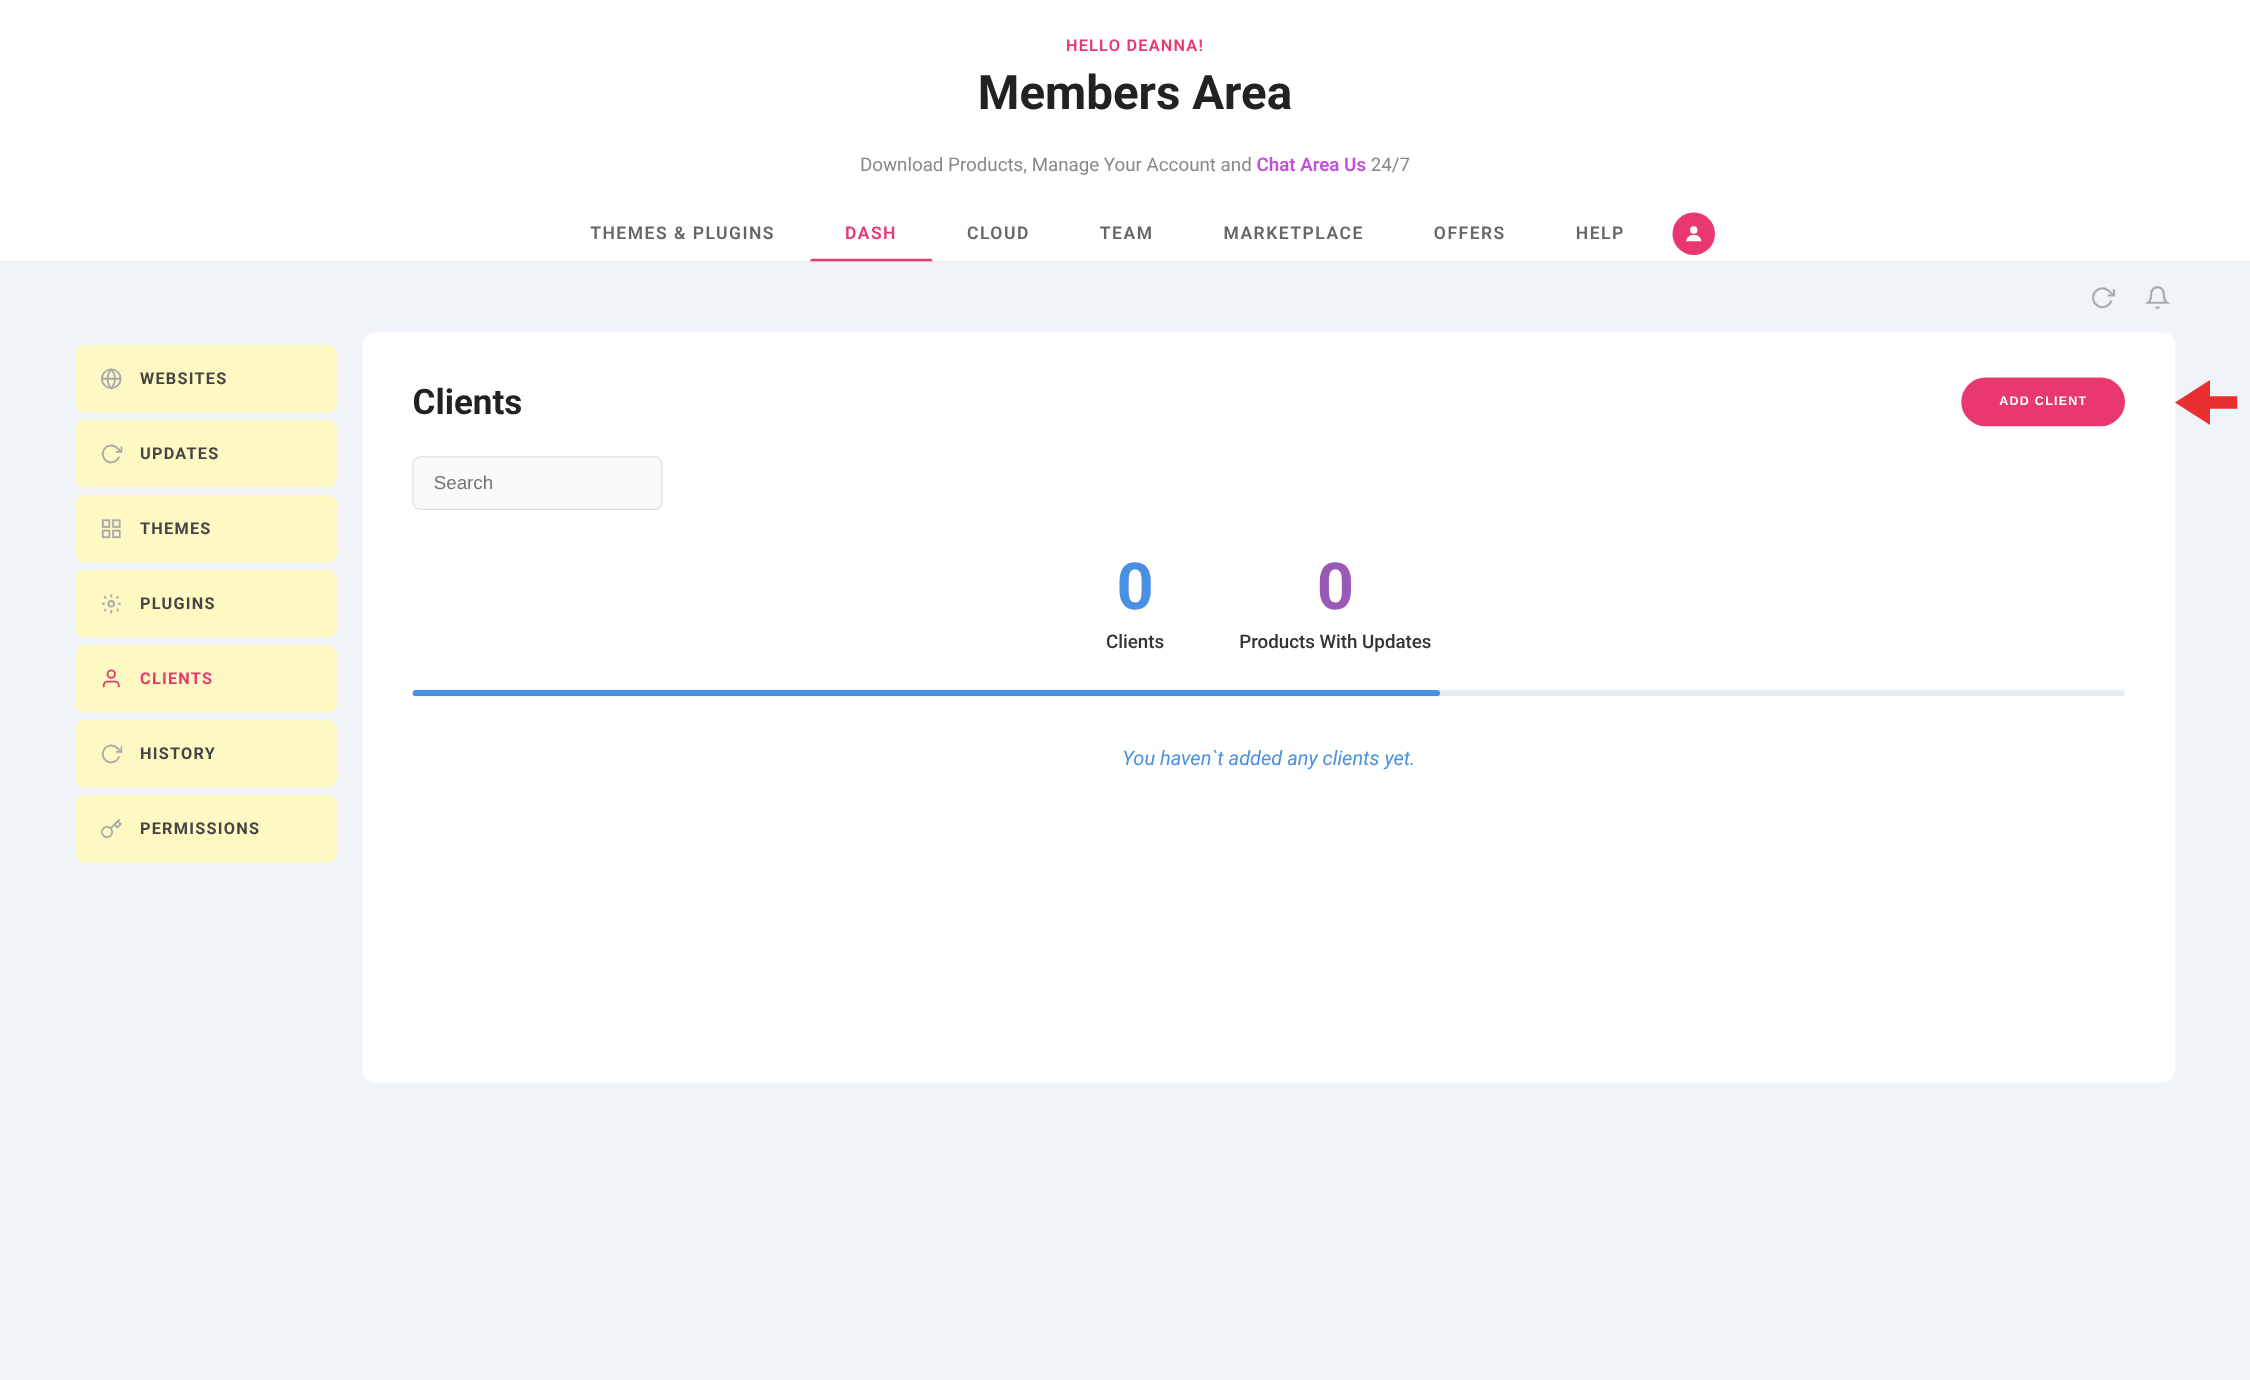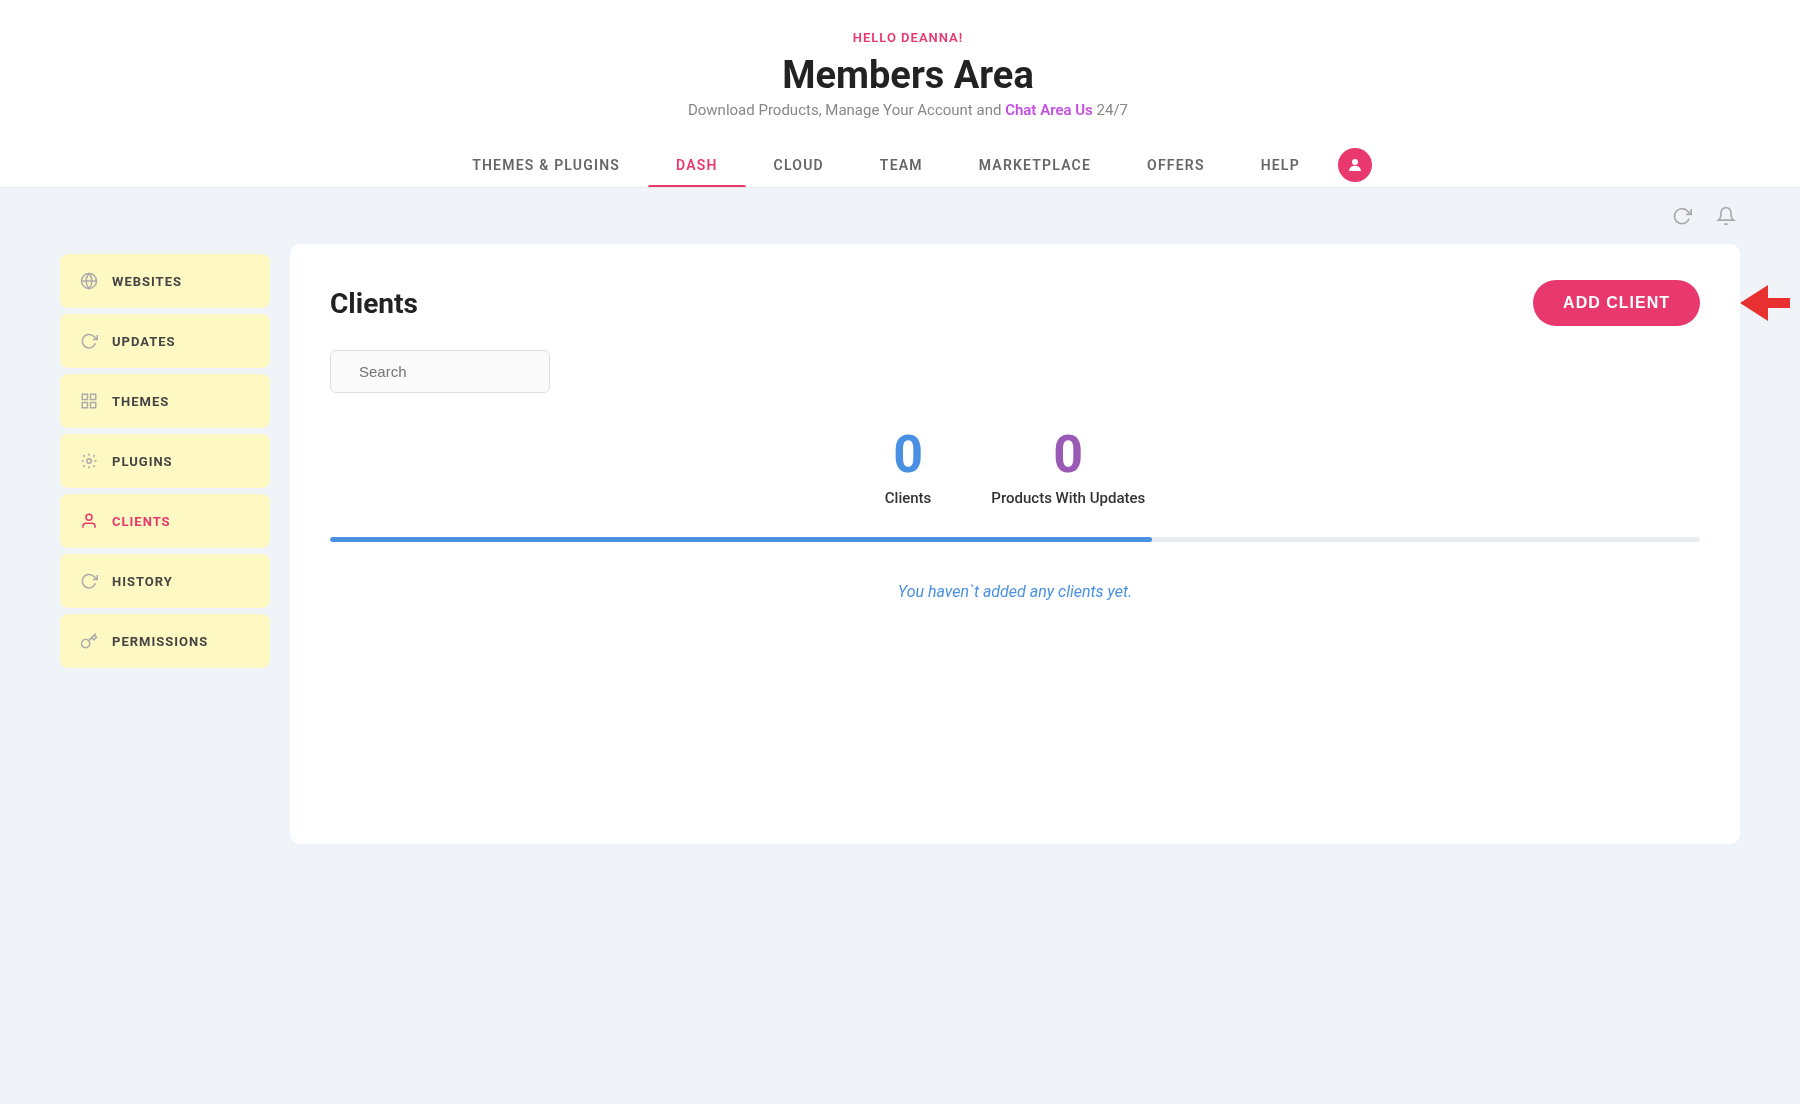--- a/index.html
+++ b/index.html
@@ -23,21 +23,21 @@
       font-size: 13px;
       font-weight: 600;
       letter-spacing: 1px;
       text-transform: uppercase;
       margin-bottom: 8px;
     }
     .members-area-title {
       font-size: 38px;
       font-weight: 700;
       color: #222;
-      margin-bottom: 4px;
+      margin-bottom: 26px;
     }
     .subtitle {
       font-size: 15px;
       color: #888;
       margin-bottom: 24px;
     }
     .subtitle .chat-link {
       color: #c44ee0;
       font-weight: 600;
     }
@@ -173,39 +173,39 @@
       font-size: 28px;
       font-weight: 700;
       color: #222;
     }
     .add-client-btn {
       background: #e8386e;
       color: #fff;
       border: none;
       border-radius: 30px;
       padding: 14px 30px;
-      font-size: 16px;
+      font-size: 10px;
       font-weight: 700;
       letter-spacing: 1px;
       cursor: pointer;
       text-transform: uppercase;
     }
     .add-client-wrapper {
       position: relative;
       display: inline-block;
     }
 
     
     .search-input {
       border: 1px solid #e0e0e0;
       border-radius: 6px;
-      padding: 12px 28px;
+      padding: 12px 16px;
       font-size: 15px;
       color: #aaa;
-      width: 220px;
+      width: 200px;
       outline: none;
       background: #fafafa;
       margin-bottom: 36px;
     }
 
     
     .stats-row {
       display: flex;
       gap: 60px;
       justify-content: center;

